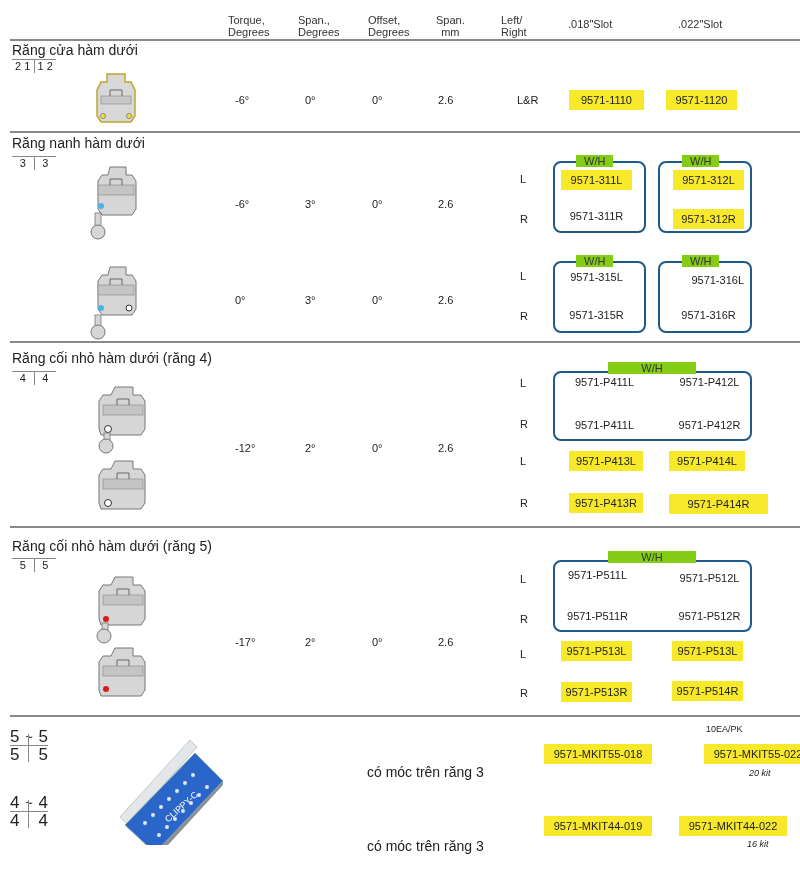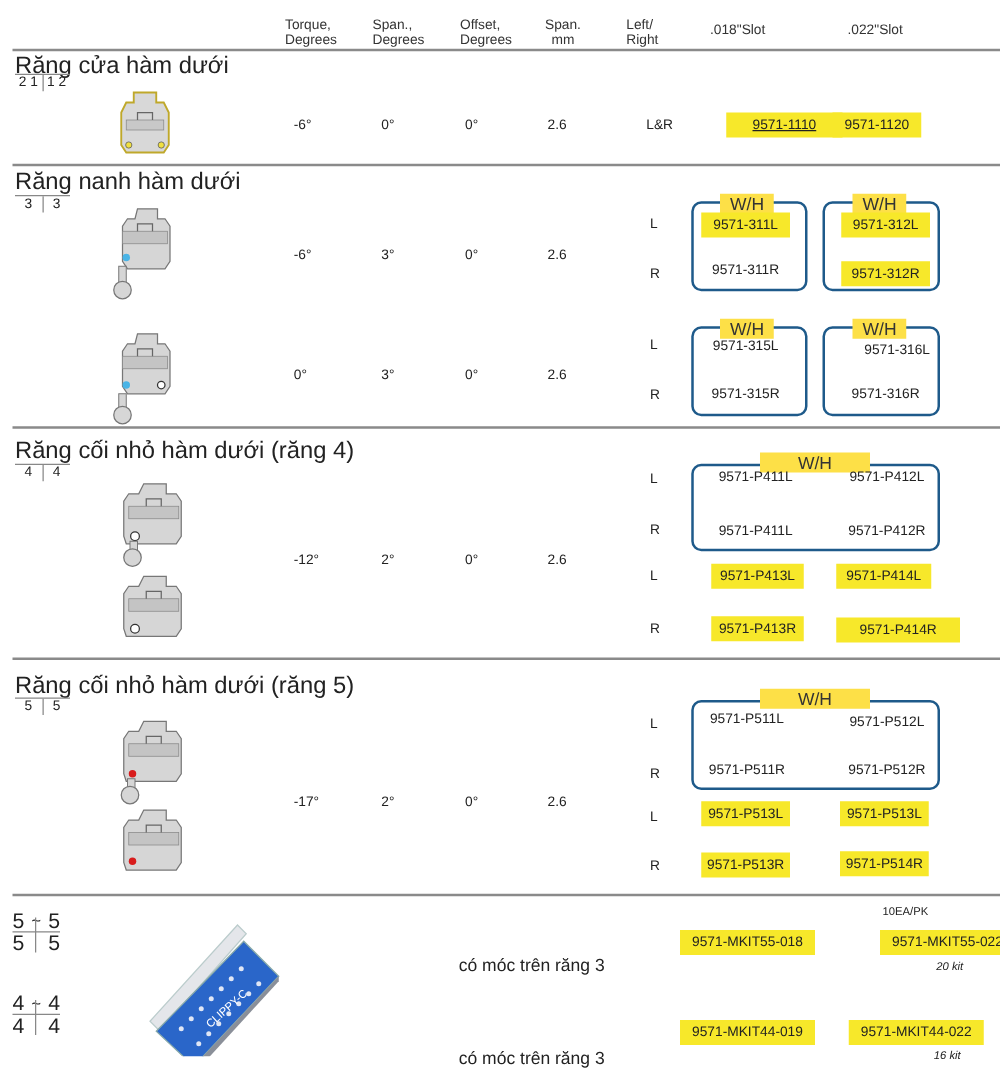--- a/index.html
+++ b/index.html
@@ -1,28 +1,28 @@
 <!DOCTYPE html>
 <html><head>
 <meta charset="utf-8">
 <style>
   * { box-sizing: border-box; margin: 0; padding: 0; }
   body { width: 800px; height: 870px; background: #ffffff; font-family: "Liberation Sans", sans-serif; color: #222; position: relative; overflow: hidden; }
   .abs { position: absolute; }
   .hdr { font-size: 11px; line-height: 12px; color: #333; }
   .hline { position: absolute; left: 10px; width: 790px; height: 2px; background: #8a8a8a; }
-  .sec-title { font-size: 19px; color: #222; white-space: nowrap; }
+  .sec-title { font-size: 14px; color: #222; white-space: nowrap; }
   .tooth-num { font-size: 11px; color: #222; border-top: 1px solid #888; width: 44px; height: 14px; display: flex; }
   .tooth-num span { flex: 1; text-align: center; line-height: 13px; }
   .tooth-num span:first-child { border-right: 1px solid #888; }
   .val { font-size: 11px; color: #222; }
   .code { position: absolute; font-size: 11px; color: #222; height: 20px; line-height: 20px; text-align: center; white-space: nowrap; }
   .yel { background: #f7e82a; }
   .whbox { position: absolute; border: 2px solid #1e5a8a; border-radius: 8px; }
-  .whlabel { position: absolute; font-size: 14px; background: #fde047; padding: 0 8px; color: #333; }
+  .whlabel { position: absolute; font-size: 11px; background: #84cc16; padding: 0 8px; color: #333; }
   .lr { font-size: 11px; color: #222; margin-left: 17px; }
   .kit-text { font-size: 14px; color: #222; }
   .kitnote { font-size: 9px; font-style: italic; color: #222; }
   .big-num { font-size: 17px; line-height: 17px; color: #222; }
 </style>
 </head>
 <body>
 
 <div class="abs hdr" style="left:228px;top:14px;">
     <div>Torque,</div>
@@ -59,21 +59,21 @@
   <rect x="6" y="24" width="30" height="8" fill="#c8c8c8" stroke="#888" stroke-width="0.6"></rect>
   <path d="M15 24 v-6 h12 v6" fill="none" stroke="#666" stroke-width="1"></path>
   <circle cx="8" cy="44" r="2.5" fill="#f0e040" stroke="#555" stroke-width="0.6"></circle>
   <circle cx="34" cy="44" r="2.5" fill="#f0e040" stroke="#555" stroke-width="0.6"></circle>
 </svg>
 <div class="abs val" style="left:235px;top:94px;">-6°</div>
 <div class="abs val" style="left:305px;top:94px;">0°</div>
 <div class="abs val" style="left:372px;top:94px;">0°</div>
 <div class="abs val" style="left:438px;top:94px;">2.6</div>
 <div class="abs lr" style="left:500px;top:94px;">L&amp;R</div>
-<div class="code yel" style="left:581px;top:90px;width:93px;text-decoration:underline;">9571-1110</div>
+<div class="code yel" style="left:569px;top:90px;width:75px;">9571-1110</div>
 <div class="code yel" style="left:666px;top:90px;width:71px;">9571-1120</div>
 
 <div class="hline" style="top:131px;"></div>
 
 <div class="abs sec-title" style="left:12px;top:135px;">Răng nanh hàm dưới</div>
 <div class="abs tooth-num" style="left:12px;top:156px;">
     <span>3</span>
     <span>3</span>
   </div>
 <svg class="abs" style="left:88px;top:165px;" width="60" height="78">

